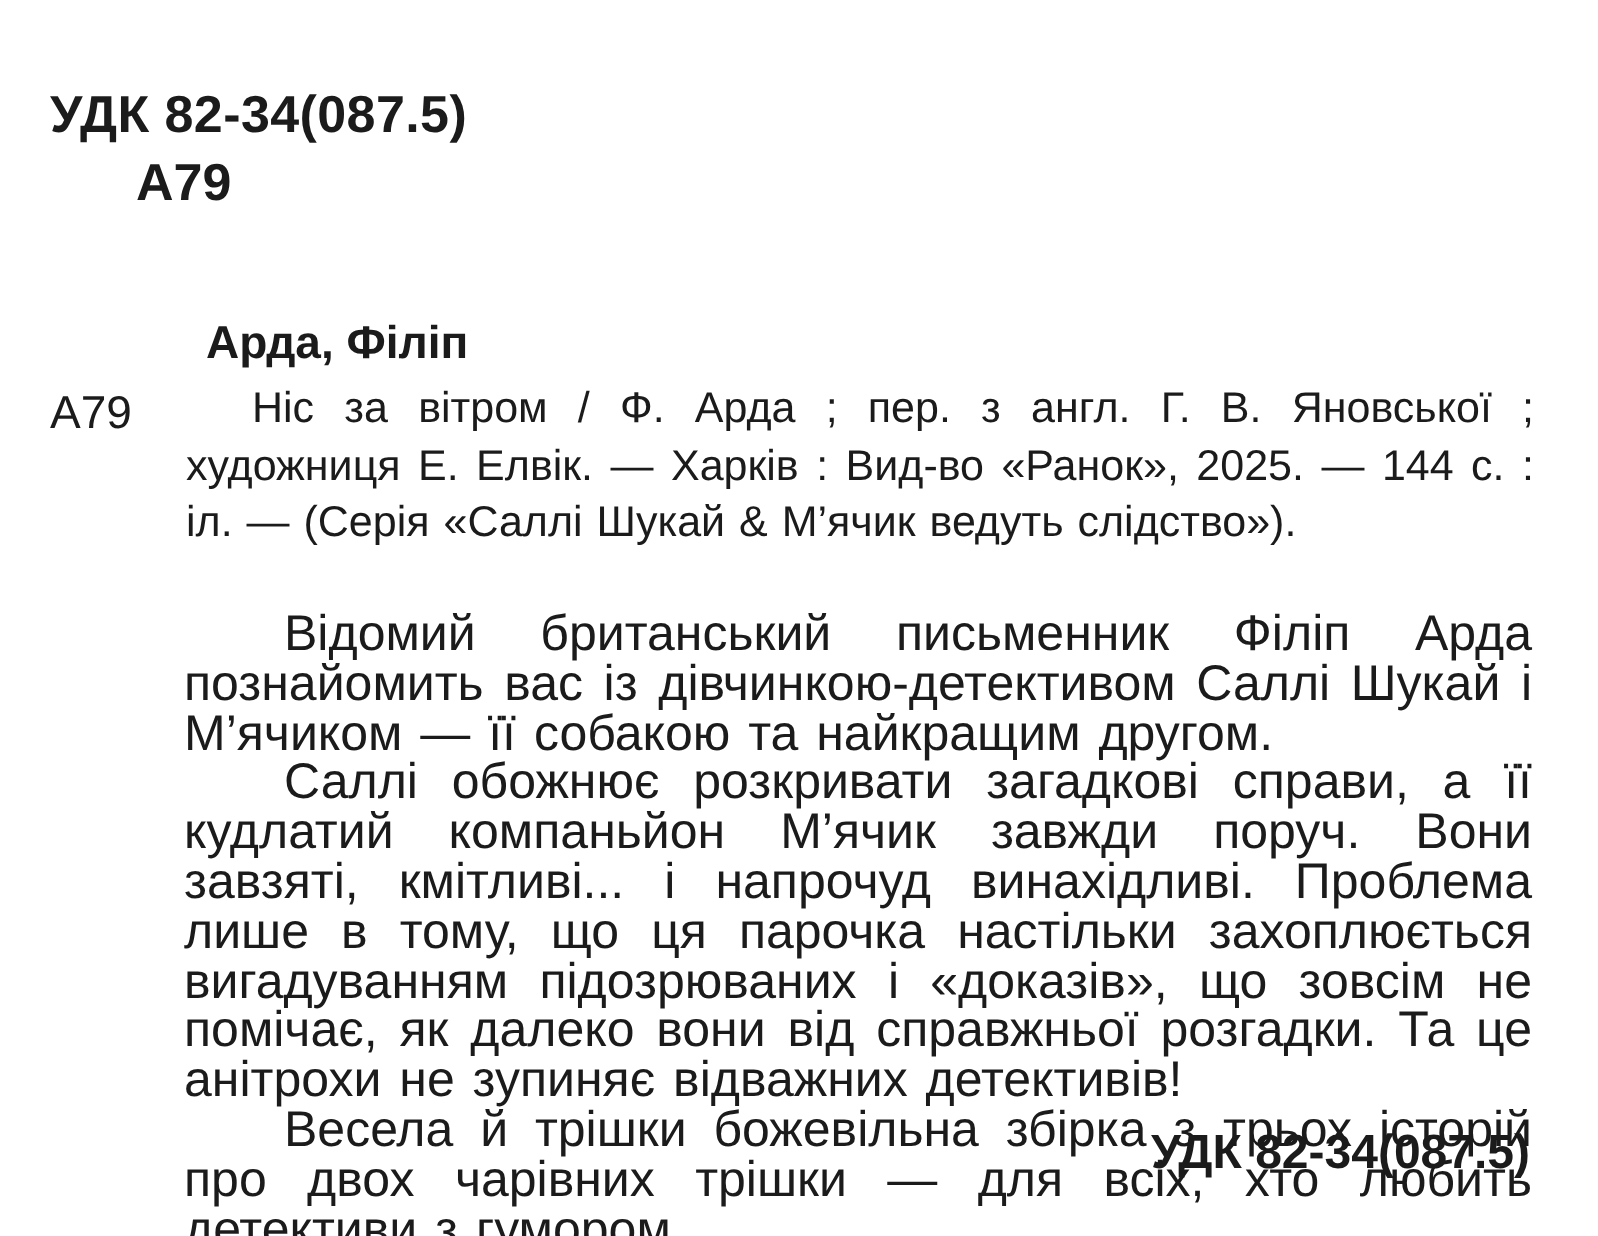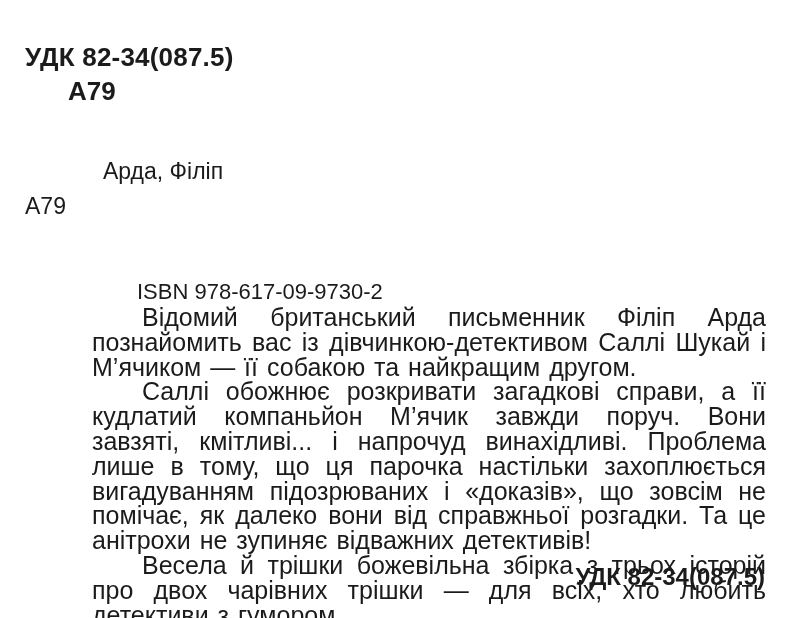--- a/index.html
+++ b/index.html
@@ -29,21 +29,21 @@
     left: 68px; top: 76px;
     font-size: 26px;
     font-weight: 600;
     white-space: nowrap;
   }
   
   .author-heading {
     position: absolute;
     left: 103px; top: 158px;
     font-size: 23px;
-    font-weight: 400;
+    font-weight: 700;
     white-space: nowrap;
   }
   .entry-code {
     position: absolute;
     left: 25px; top: 193px;
     font-size: 23px;
     font-weight: 400;
     white-space: nowrap;
   }
   .citation {
@@ -92,22 +92,22 @@
 <div class="page">
 
   <div class="udk-top">УДК 82-34(087.5)</div>
 
   <div class="udk-top-code">А79</div>
 
   <div class="author-heading">Арда, Філіп</div>
 
   <div class="entry-code">А79</div>
 
+  <div class="citation">Ніс за вітром / Ф. Арда ; пер. з англ. Г. В. Яновської ; художниця Е. Елвік. — Харків : Вид-во «Ранок», 2025. — 144 с. : іл. — (Серія «Саллі Шукай &amp; М’ячик ведуть слідство»).</div>
 
-  <div class="isbn">ISBN 978-617-09-9730-2</div>
 
   <div class="annotation">
     <p>Відомий британський письменник Філіп Арда познайомить вас із дівчинкою-детективом Саллі Шукай і М’ячиком — її собакою та найкращим другом.</p>
     <p>Саллі обожнює розкривати загадкові справи, а її кудлатий компаньйон М’ячик завжди поруч. Вони завзяті, кмітливі... і напрочуд винахідливі. Проблема лише в тому, що ця парочка настільки захоплюється вигадуванням підозрюваних і «доказів», що зовсім не помічає, як далеко вони від справжньої розгадки. Та це анітрохи не зупиняє відважних детективів!</p>
     <p>Весела й трішки божевільна збірка з трьох історій про двох чарівних трішки — для всіх, хто любить детективи з гумором.</p>
   </div>
 
   <div class="udk-bottom">УДК 82-34(087.5)</div>
 
 </div>

